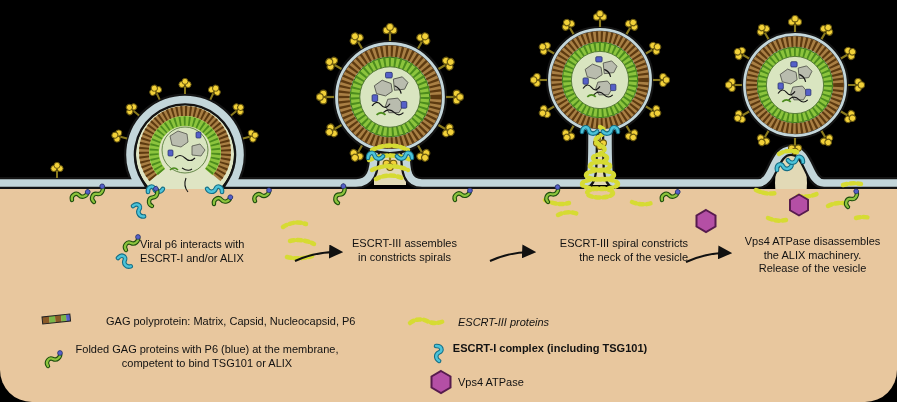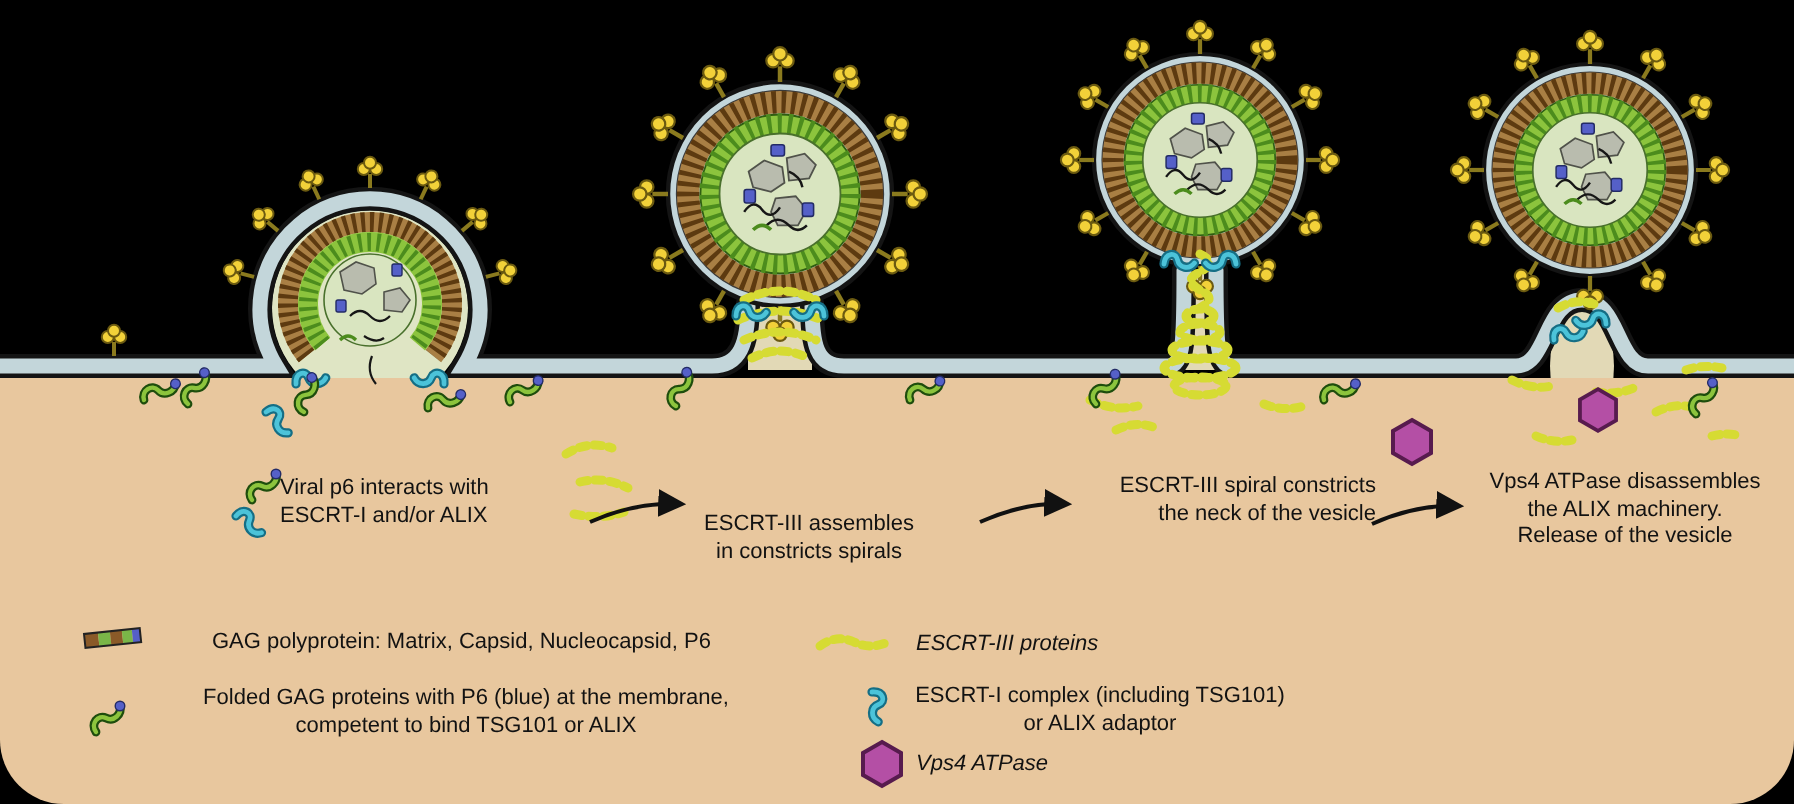--- a/index.html
+++ b/index.html
@@ -239,45 +239,44 @@
     <path class="bead-chain" d="M410,323 q8,-6 17,-2 q8,4 17,0"></path>
     <use href="#escrt1" transform="translate(436,346) rotate(55)"></use>
     <use href="#hexagon" transform="translate(441,382)"></use>
   </g>
 </svg>
 
 <div class="label" style="left:140px;top:238px;width:140px;">
   <div>Viral p6 interacts with</div>
   <div>ESCRT-I and/or ALIX</div>
 </div>
-<div class="label center" style="left:332px;top:237px;width:145px;margin-top:19px;">
+<div class="label center" style="left:332px;top:237px;width:145px;">
   <div>ESCRT-III assembles</div>
   <div>in constricts spirals</div>
 </div>
 <div class="label center" style="left:528px;top:237px;width:160px;text-align:right;">
   <div>ESCRT-III spiral constricts</div>
   <div>the neck of the vesicle</div>
 </div>
 <div class="label center" style="left:730px;top:235px;width:165px;">
   <div>Vps4 ATPase disassembles</div>
   <div>the ALIX machinery.</div>
   <div>Release of the vesicle</div>
 </div>
 
 <div class="label" style="left:80px;top:315px;width:320px;margin-left:26px;">
   <div>GAG polyprotein: Matrix, Capsid, Nucleocapsid, P6</div>
 </div>
-<div class="label center" style="left:93px;top:343px;width:280px;">
+<div class="label center" style="left:67px;top:343px;width:280px;">
   <div>Folded GAG proteins with P6 (blue) at the membrane,</div>
   <div>competent to bind TSG101 or ALIX</div>
 </div>
 <div class="label" style="left:458px;top:316px;width:160px;font-style:italic;">
   <div>ESCRT-III proteins</div>
 </div>
-<div class="label center" style="left:452px;top:342px;width:196px;">
+<div class="label center" style="left:452px;top:342px;width:196px;font-weight:bold;">
   <div>ESCRT-I complex (including TSG101)</div>
-  <div>or ALIX adaptor</div>
-</div>
-<div class="label" style="left:458px;top:376px;width:120px;font-style:italic;">
+</div>
+<div class="label" style="left:458px;top:376px;width:120px;">
   <div>Vps4 ATPase</div>
 </div>
 
 </div>
 
 </body></html>

